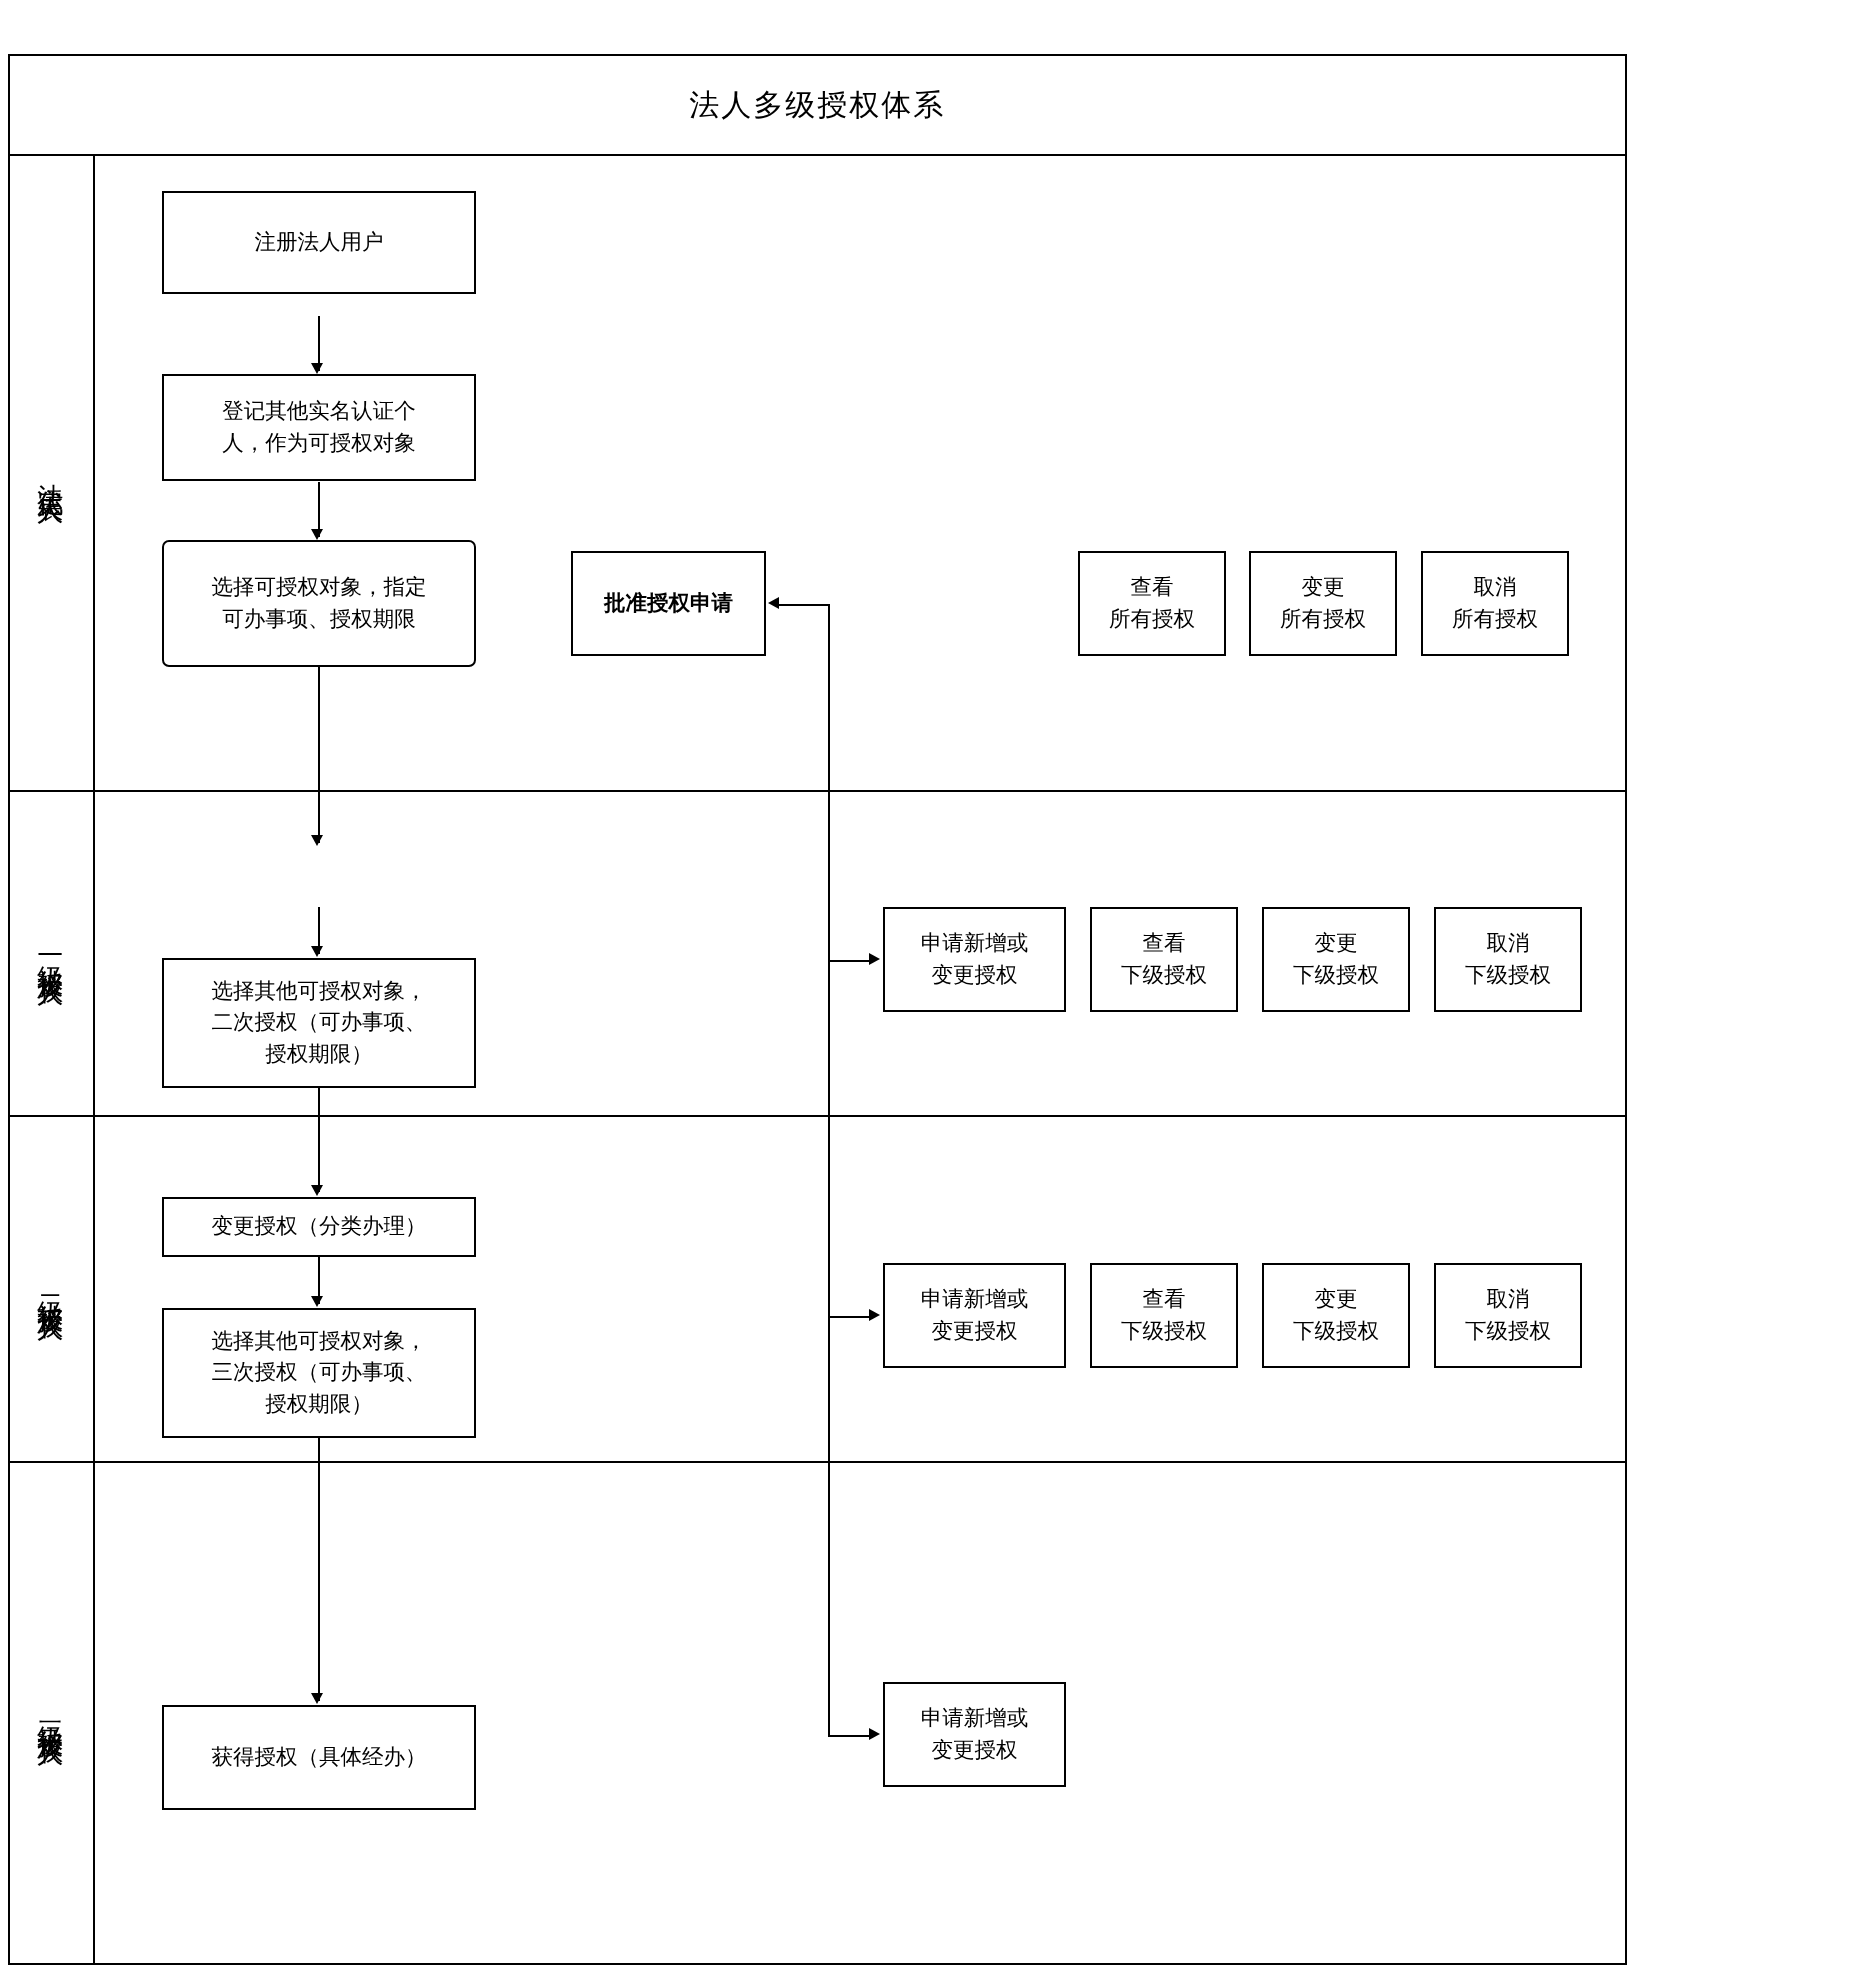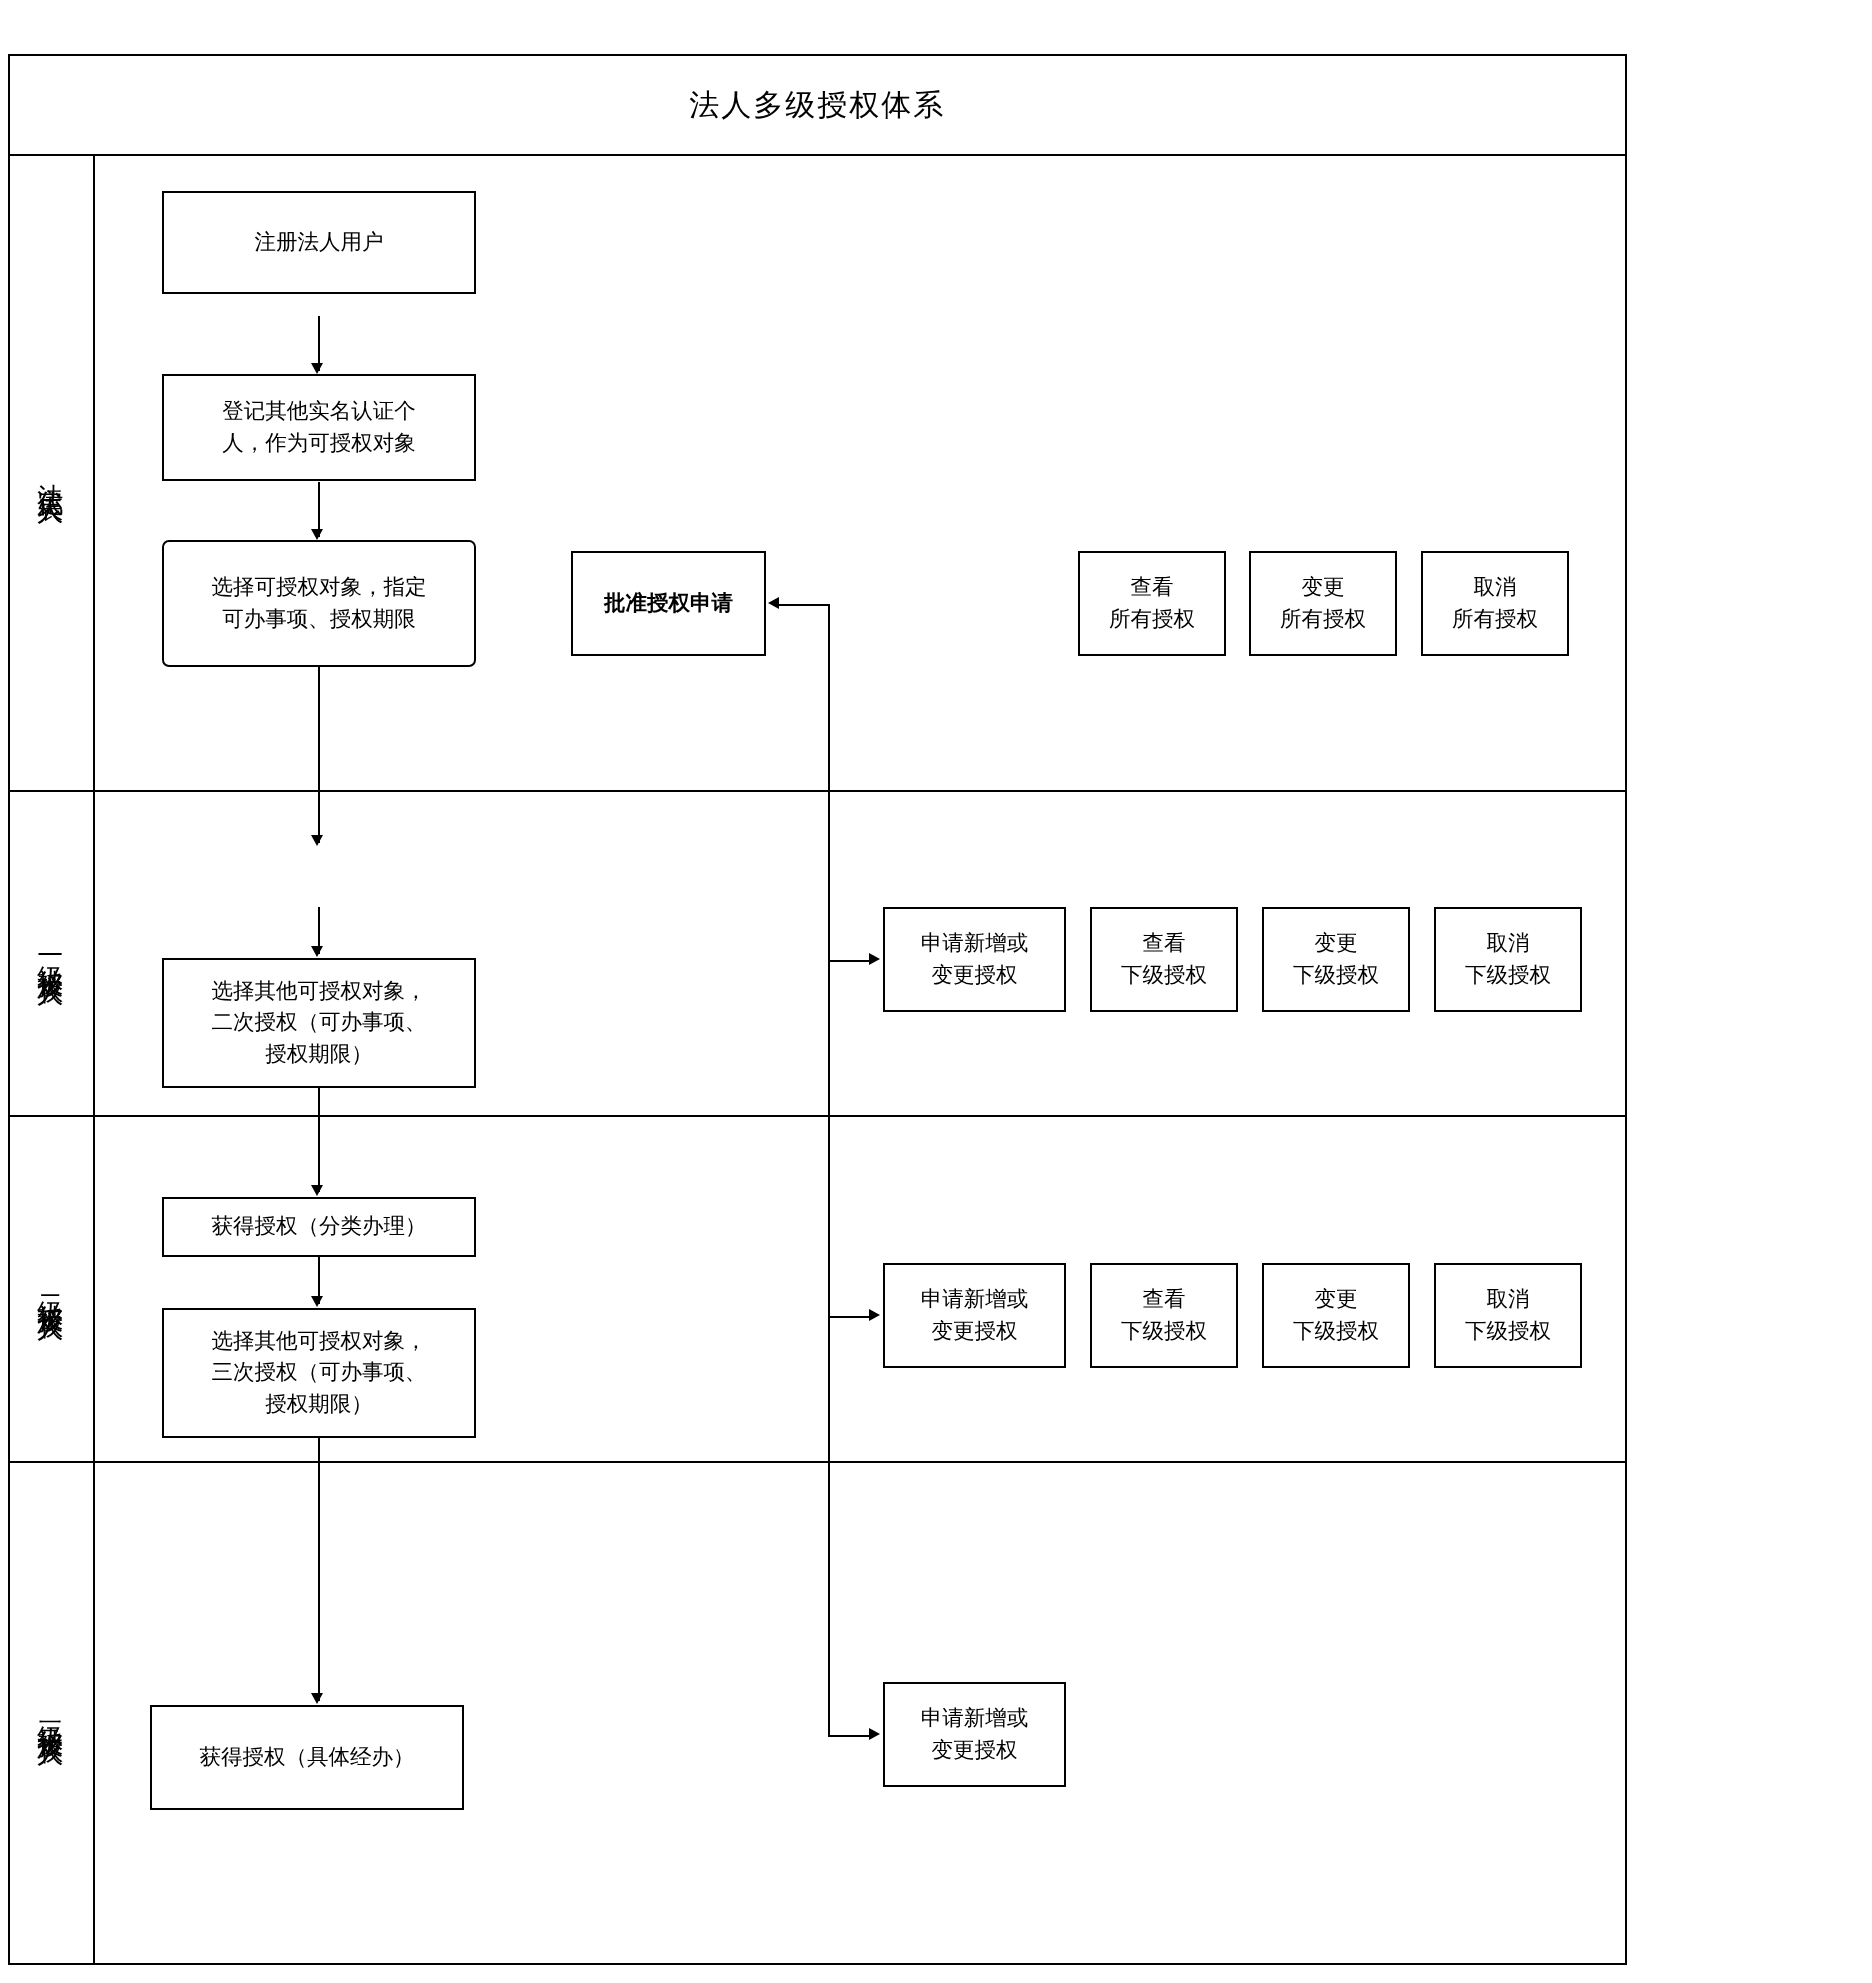--- a/index.html
+++ b/index.html
@@ -216,21 +216,21 @@
 下级授权</div>
   <div class="box" style="left:1434px;top:907px;width:148px;height:105px;">取消
 下级授权</div>
 
   <div class="hline" style="left:828px;top:960px;width:43px;"></div>
   <div class="arrow-right" style="left:869px;top:953px;"></div>
 
   <div class="vline" style="left:318px;top:1087px;height:105px;"></div>
   <div class="arrow-down" style="left:311px;top:1185px;"></div>
 
-  <div class="box" style="left:162px;top:1197px;width:314px;height:60px;">获得授权（分类办理）</div>
+  <div class="box" style="left:162px;top:1197px;width:314px;height:60px;">变更授权（分类办理）</div>
 
   <div class="vline" style="left:318px;top:1257px;height:47px;"></div>
   <div class="arrow-down" style="left:311px;top:1296px;"></div>
 
   <div class="box" style="left:162px;top:1308px;width:314px;height:130px;">选择其他可授权对象，
 三次授权（可办事项、
 授权期限）</div>
 
   <div class="box" style="left:883px;top:1263px;width:183px;height:105px;">申请新增或
 变更授权</div>
@@ -240,21 +240,21 @@
 下级授权</div>
   <div class="box" style="left:1434px;top:1263px;width:148px;height:105px;">取消
 下级授权</div>
 
   <div class="hline" style="left:828px;top:1316px;width:43px;"></div>
   <div class="arrow-right" style="left:869px;top:1309px;"></div>
 
   <div class="vline" style="left:318px;top:1438px;height:263px;"></div>
   <div class="arrow-down" style="left:311px;top:1693px;"></div>
 
-  <div class="box" style="left:150px;top:1705px;width:314px;height:105px;">获得授权（具体经办）</div>
+  <div class="box" style="left:162px;top:1705px;width:314px;height:105px;">获得授权（具体经办）</div>
 
   <div class="box" style="left:883px;top:1682px;width:183px;height:105px;">申请新增或
 变更授权</div>
 
   <div class="hline" style="left:828px;top:1735px;width:43px;"></div>
   <div class="arrow-right" style="left:869px;top:1728px;"></div>
 
 </div>
 
 

